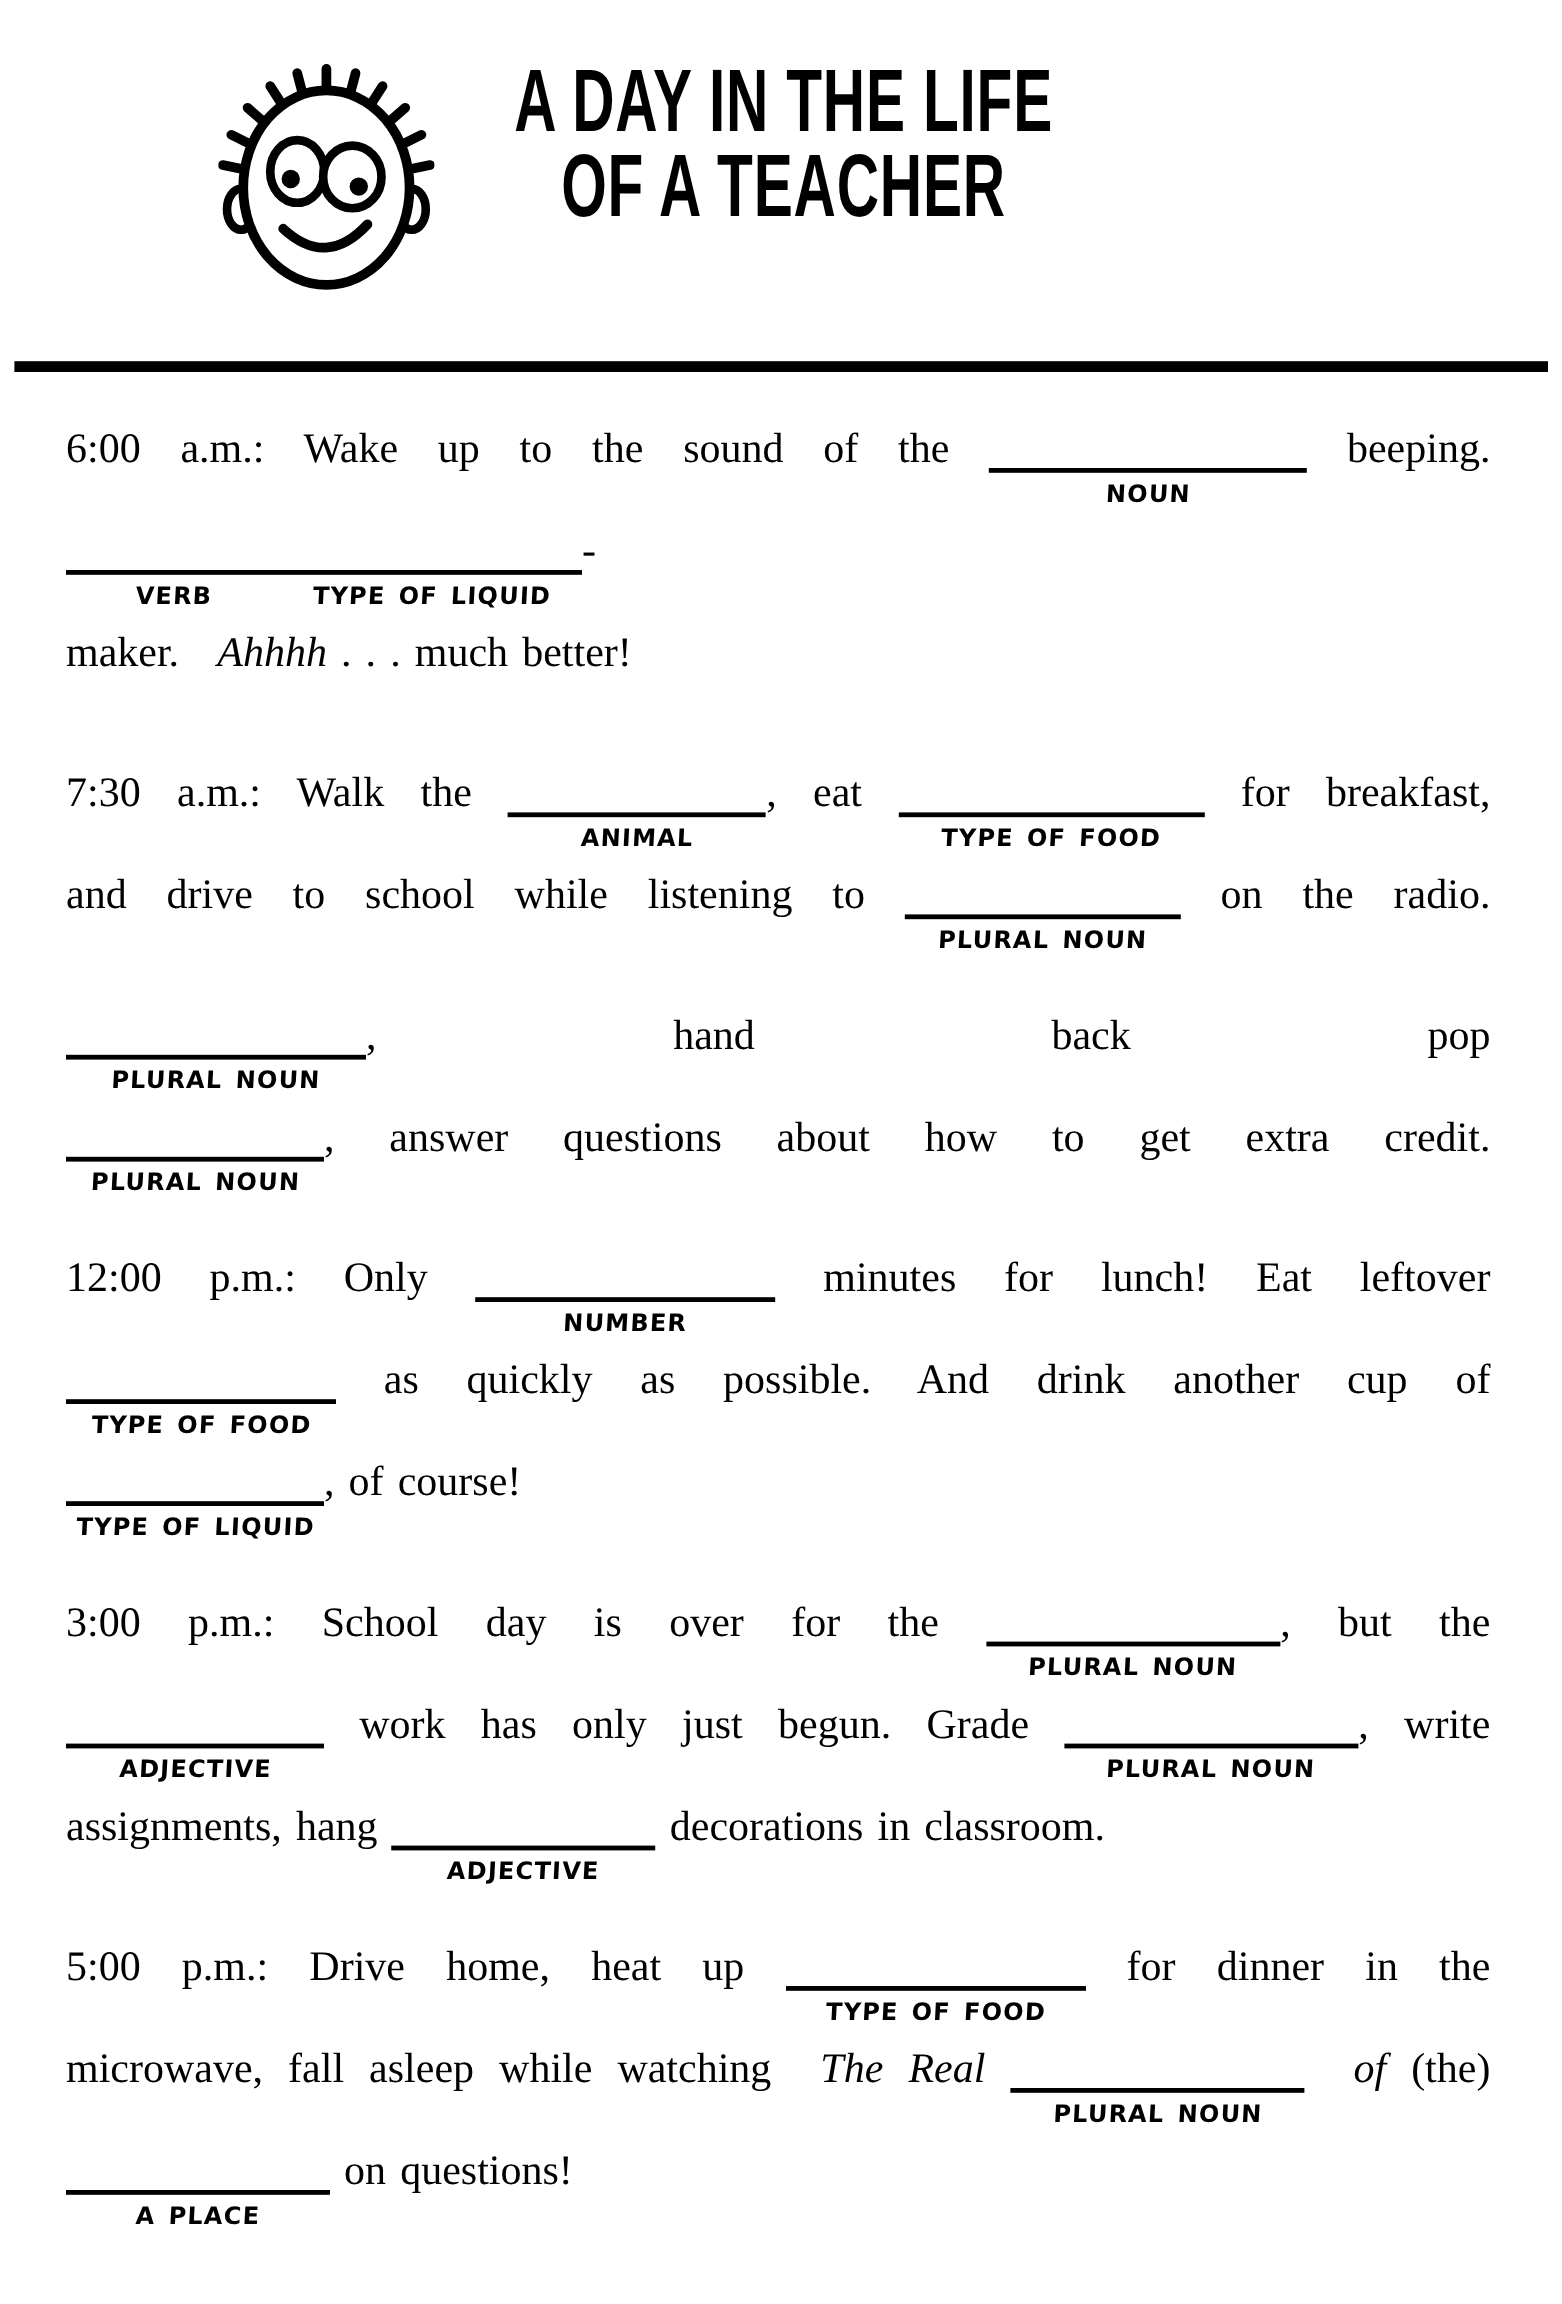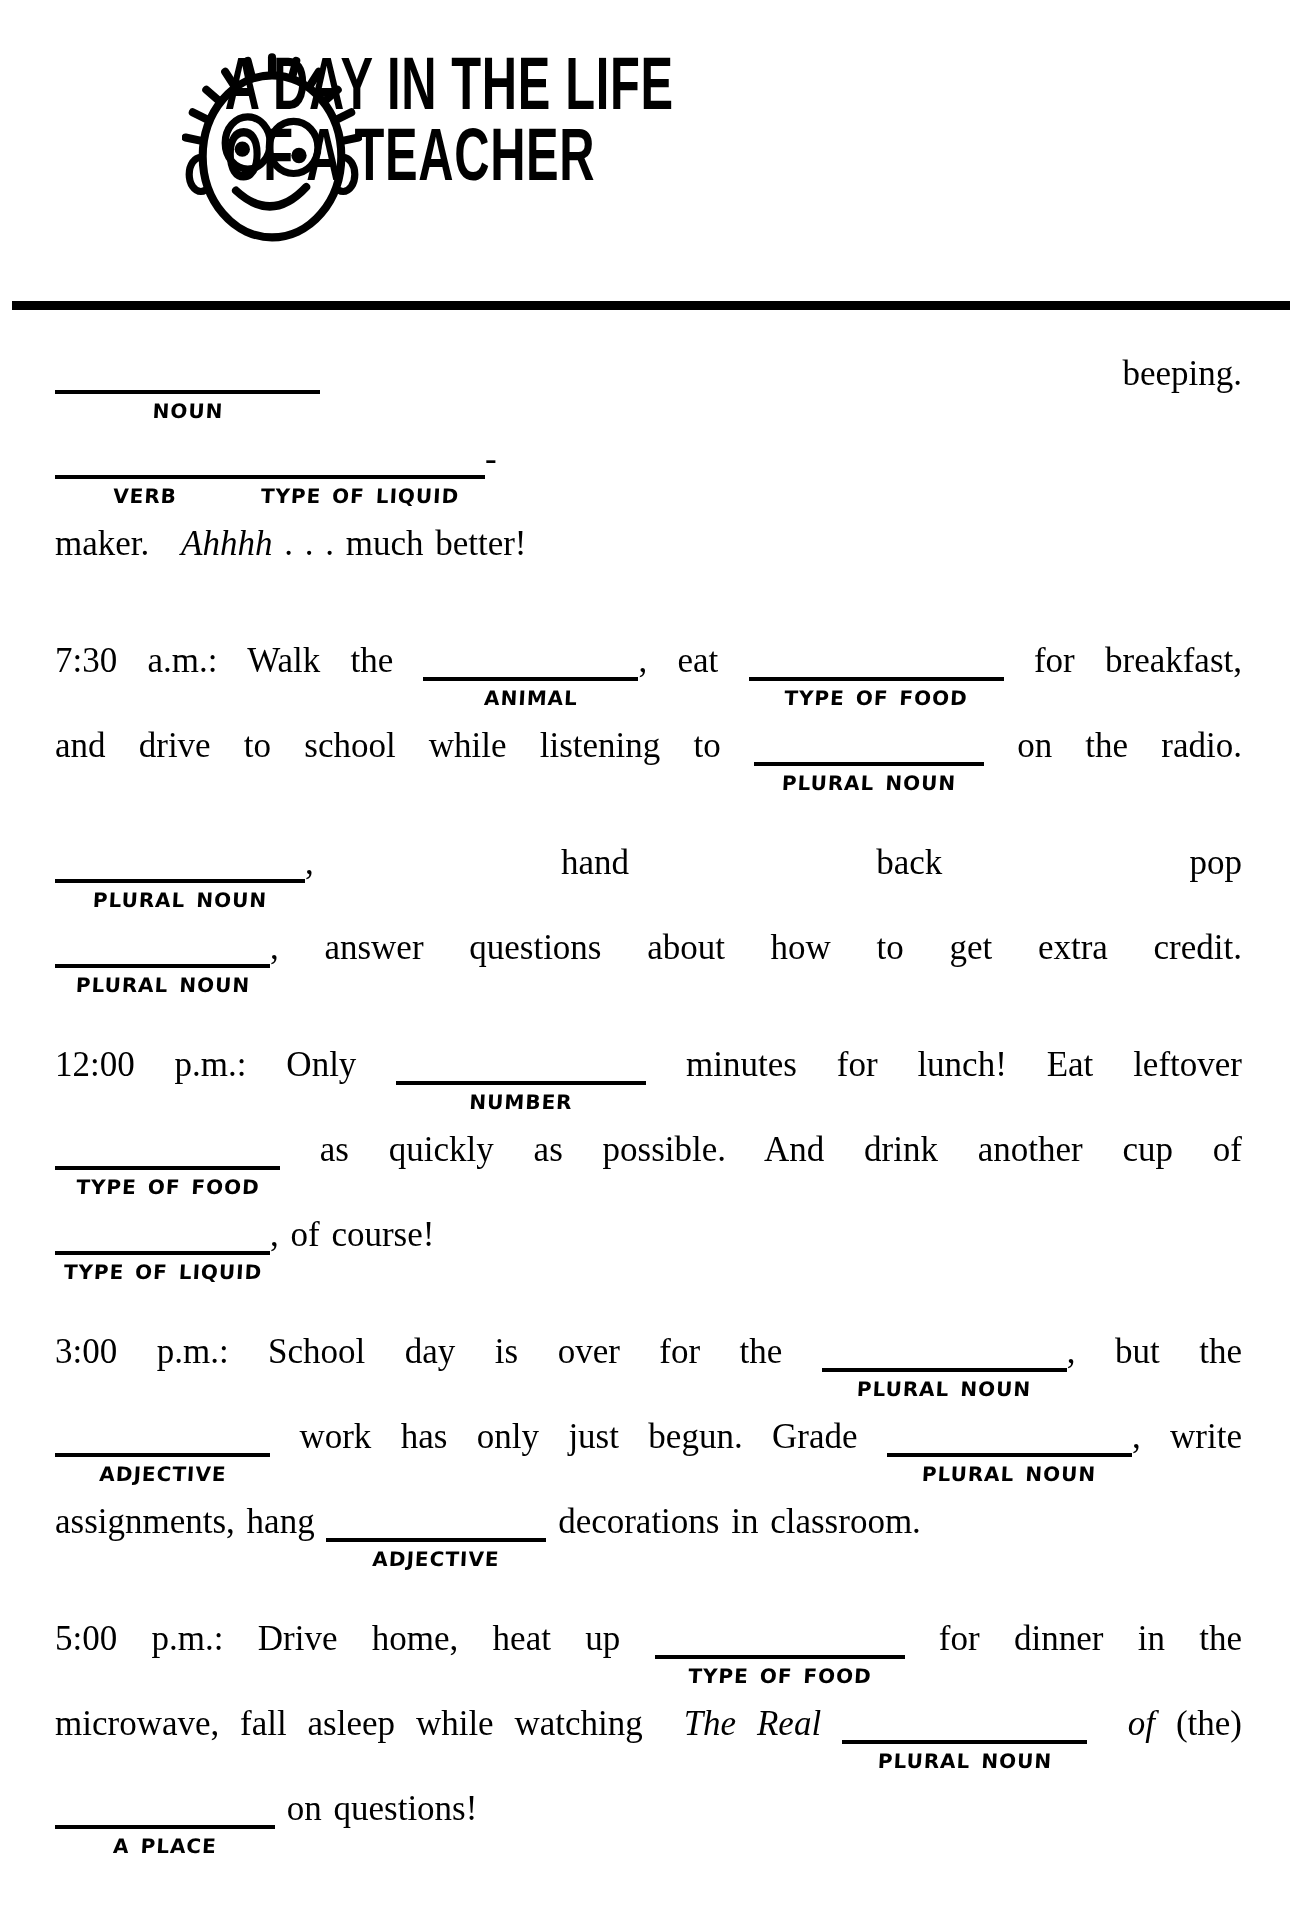--- a/index.html
+++ b/index.html
@@ -9,20 +9,21 @@
     background:#ffffff;
     color:#000;
     font-family:"Liberation Serif", serif;
     overflow:hidden;
   }
   
   #header{position:absolute;top:0;left:0;width:1302px;height:300px;}
   #logo{position:absolute;left:182px;top:44px;width:180px;height:205px;}
   #title{
     position:absolute;left:4px;right:0;top:48px;
+    text-align:center;
     font-family:"Liberation Sans", sans-serif;
     font-weight:700;
     font-size:74px;
     line-height:71px;
     letter-spacing:1px;
   }
   .title-line{display:block;transform:scaleX(0.66);transform-origin:50% 50%;white-space:nowrap;}
   #divider{position:absolute;top:301px;left:12px;right:12px;height:9px;background:#000;}
   
   #body-root{
@@ -105,21 +106,21 @@
     <div id="title">
       <span class="title-line">A DAY IN THE LIFE</span>
       <span class="title-line">OF A TEACHER</span>
     </div>
   </div>
 
   <div id="divider"></div>
 
   <div id="body-root">
       <div class="para">
-        <div class="line fill"><span class="blank"><span class="uline" style="width: 265px;"><span class="lbl">NOUN</span></span></span><span class="txt"> beeping.</span></div>
+        <div class="line fill"><span class="txt">6:00 a.m.: Wake up to the sound of the </span><span class="blank"><span class="uline" style="width: 265px;"><span class="lbl">NOUN</span></span></span><span class="txt"> beeping.</span></div>
         <div class="line fill"><span class="blank"><span class="uline" style="width: 180px;"><span class="lbl">VERB</span></span></span><span class="blank"><span class="uline" style="width: 250px;"><span class="lbl">TYPE OF LIQUID</span></span>-</span></div>
         <div class="line"><span class="txt">maker. </span><span class="it">Ahhhh</span><span class="txt"> . . . much better!</span></div>
       </div>
       <div class="para">
         <div class="line fill"><span class="txt">7:30 a.m.: Walk the </span><span class="blank"><span class="uline" style="width: 215px;"><span class="lbl">ANIMAL</span></span>,</span><span class="txt"> eat </span><span class="blank"><span class="uline" style="width: 255px;"><span class="lbl">TYPE OF FOOD</span></span></span><span class="txt"> for breakfast,</span></div>
         <div class="line fill"><span class="txt">and drive to school while listening to </span><span class="blank"><span class="uline" style="width: 230px;"><span class="lbl">PLURAL NOUN</span></span></span><span class="txt"> on the radio.</span></div>
       </div>
       <div class="para">
         <div class="line fill"><span class="blank"><span class="uline" style="width: 250px;"><span class="lbl">PLURAL NOUN</span></span>,</span><span class="txt"> hand back pop</span></div>
         <div class="line fill"><span class="blank"><span class="uline" style="width: 215px;"><span class="lbl">PLURAL NOUN</span></span>,</span><span class="txt"> answer questions about how to get extra credit.</span></div>

